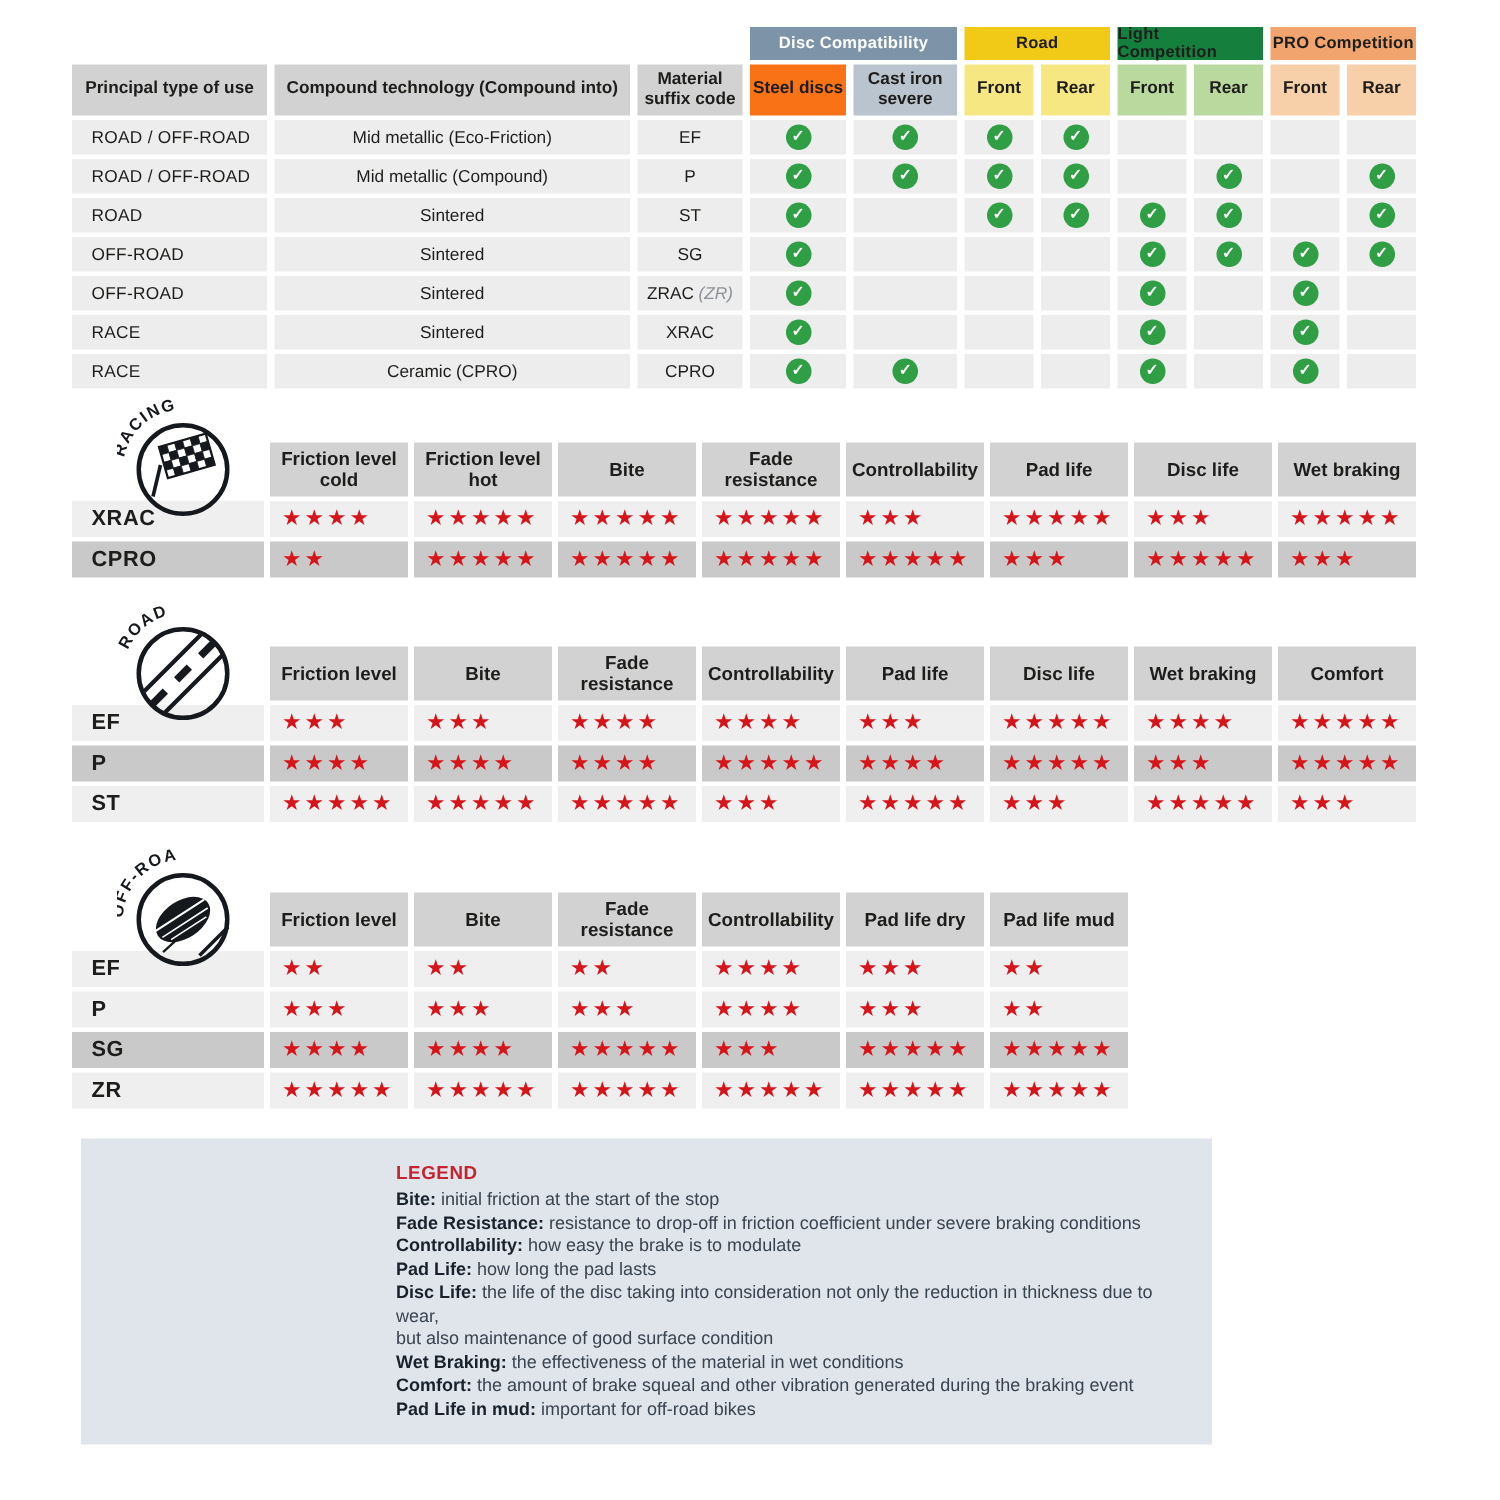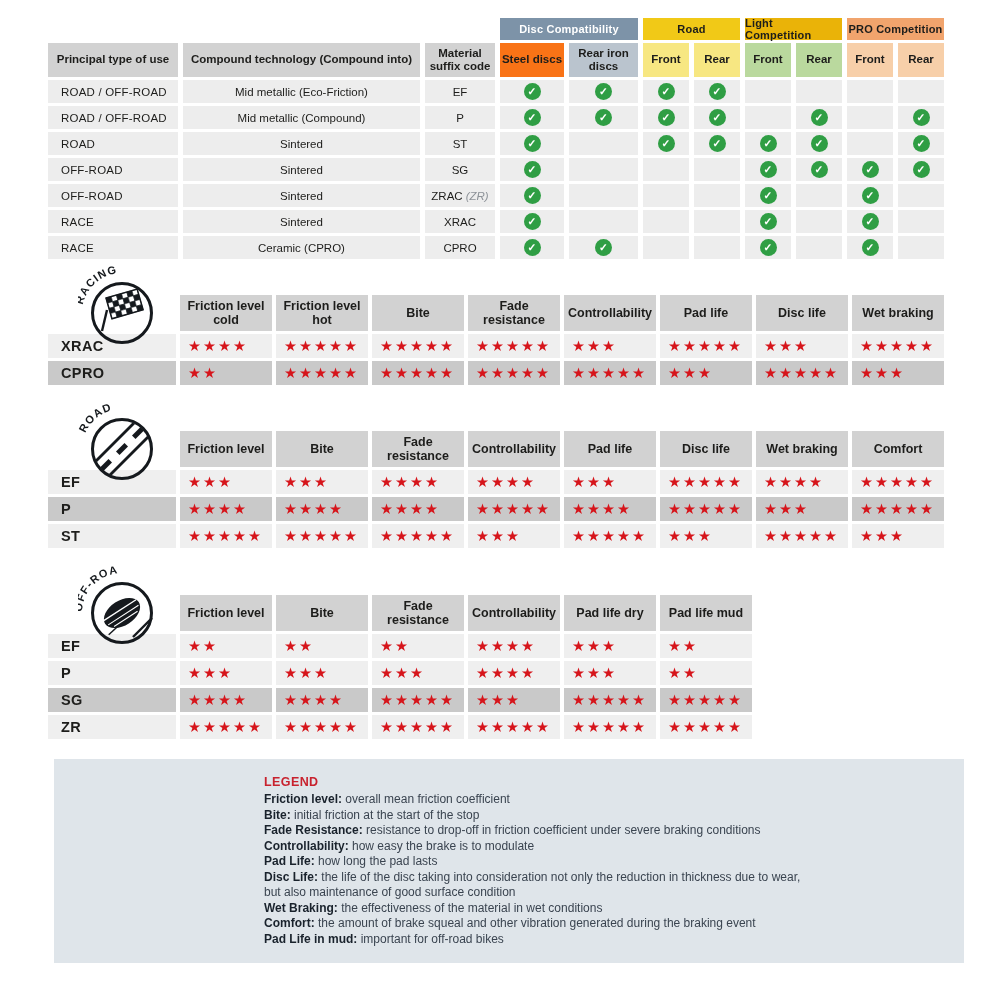--- a/index.html
+++ b/index.html
@@ -34,43 +34,43 @@
   .rating-grid { display:grid; column-gap:4px; row-gap:3px;margin-top:36px; }
   .rating-header { background:var(--header-gray); height:36px; display:flex; align-items:center;
     justify-content:center; text-align:center; font-weight:700; font-size:12.5px; line-height:1.15; padding:0 2px; }
   .row-label { background:var(--row-light); height:24px; display:flex; align-items:center;
     padding-left:13px; font-size:14.5px; font-weight:700; letter-spacing:.4px; }
   .star-cell { background:var(--row-light); height:24px; display:flex; align-items:center; padding-left:8px; }
   .highlight { background:var(--row-dark); }
   .stars { color:var(--star-red); font-size:14.5px; letter-spacing:2px; line-height:1; white-space:nowrap; }
 
   
-  .legend { margin-top:20px; margin-left:6px; width:910px; background:var(--legend-bg);
+  .legend { margin-top:20px; margin-left:6px; width:754px; background:var(--legend-bg);
     padding:16px 30px 16px 210px; }
   .legend-title { color:var(--legend-red); font-weight:700; font-size:12.5px;
     margin:0 0 3px 0; letter-spacing:.4px; }
   .legend-item { font-size:12px; line-height:15.5px; color:#3a4450; max-width:660px; }
   .legend-term { font-weight:700; color:#19222c; }
   .legend-def { white-space:pre-line; }
 </style>
 </head>
 <body>
 
 <div class="container">
   <div class="compat-grid" id="compat-grid">
       <div class="group-spacer"></div>
       <div class="group-header" style="background: rgb(125, 147, 168); color: rgb(255, 255, 255);">Disc Compatibility</div>
       <div class="group-header" style="background: rgb(241, 201, 23); color: rgb(29, 29, 27);">Road</div>
-      <div class="group-header" style="background: #eab308; color: rgb(29, 29, 27);">Light Competition</div>
+      <div class="group-header" style="background: #15803d; color: rgb(29, 29, 27);">Light Competition</div>
       <div class="group-header" style="background: rgb(241, 164, 109); color: rgb(29, 29, 27);">PRO Competition</div>
       <div class="col-header">Principal type of use</div>
       <div class="col-header">Compound technology (Compound into)</div>
       <div class="col-header">Material suffix code</div>
       <div class="sub-header" style="background: #f97316;">Steel discs</div>
-      <div class="sub-header" style="background: rgb(186, 196, 206);">Rear iron discs</div>
+      <div class="sub-header" style="background: rgb(186, 196, 206);">Cast iron severe</div>
       <div class="sub-header" style="background: rgb(247, 231, 130);">Front</div>
       <div class="sub-header" style="background: rgb(247, 231, 130);">Rear</div>
       <div class="sub-header" style="background: rgb(186, 217, 158);">Front</div>
       <div class="sub-header" style="background: rgb(186, 217, 158);">Rear</div>
       <div class="sub-header" style="background: rgb(247, 207, 169);">Front</div>
       <div class="sub-header" style="background: rgb(247, 207, 169);">Rear</div>
       <div class="cell use-cell">ROAD / OFF-ROAD</div>
       <div class="cell tech-cell">Mid metallic (Eco-Friction)</div>
       <div class="cell code-cell">
         <span>EF</span>
@@ -528,21 +528,20 @@
           </div>
           <div class="star-cell">
             <span class="stars">★★★★★</span>
           </div>
         </div>
       </section>
     </div>
   <div class="legend">
     <div class="legend-title">LEGEND</div>
     <div id="legend-items">
-        <div class="legend-item"><span class="legend-term">Friction level:</span><span class="legend-def"> overall mean friction coefficient</span></div>
         <div class="legend-item"><span class="legend-term">Bite:</span><span class="legend-def"> initial friction at the start of the stop</span></div>
         <div class="legend-item"><span class="legend-term">Fade Resistance:</span><span class="legend-def"> resistance to drop-off in friction coefficient under severe braking conditions</span></div>
         <div class="legend-item"><span class="legend-term">Controllability:</span><span class="legend-def"> how easy the brake is to modulate</span></div>
         <div class="legend-item"><span class="legend-term">Pad Life:</span><span class="legend-def"> how long the pad lasts</span></div>
         <div class="legend-item"><span class="legend-term">Disc Life:</span><span class="legend-def"> the life of the disc taking into consideration not only the reduction in thickness due to wear,
 but also maintenance of good surface condition</span></div>
         <div class="legend-item"><span class="legend-term">Wet Braking:</span><span class="legend-def"> the effectiveness of the material in wet conditions</span></div>
         <div class="legend-item"><span class="legend-term">Comfort:</span><span class="legend-def"> the amount of brake squeal and other vibration generated during the braking event</span></div>
         <div class="legend-item"><span class="legend-term">Pad Life in mud:</span><span class="legend-def"> important for off-road bikes</span></div>
       </div>

